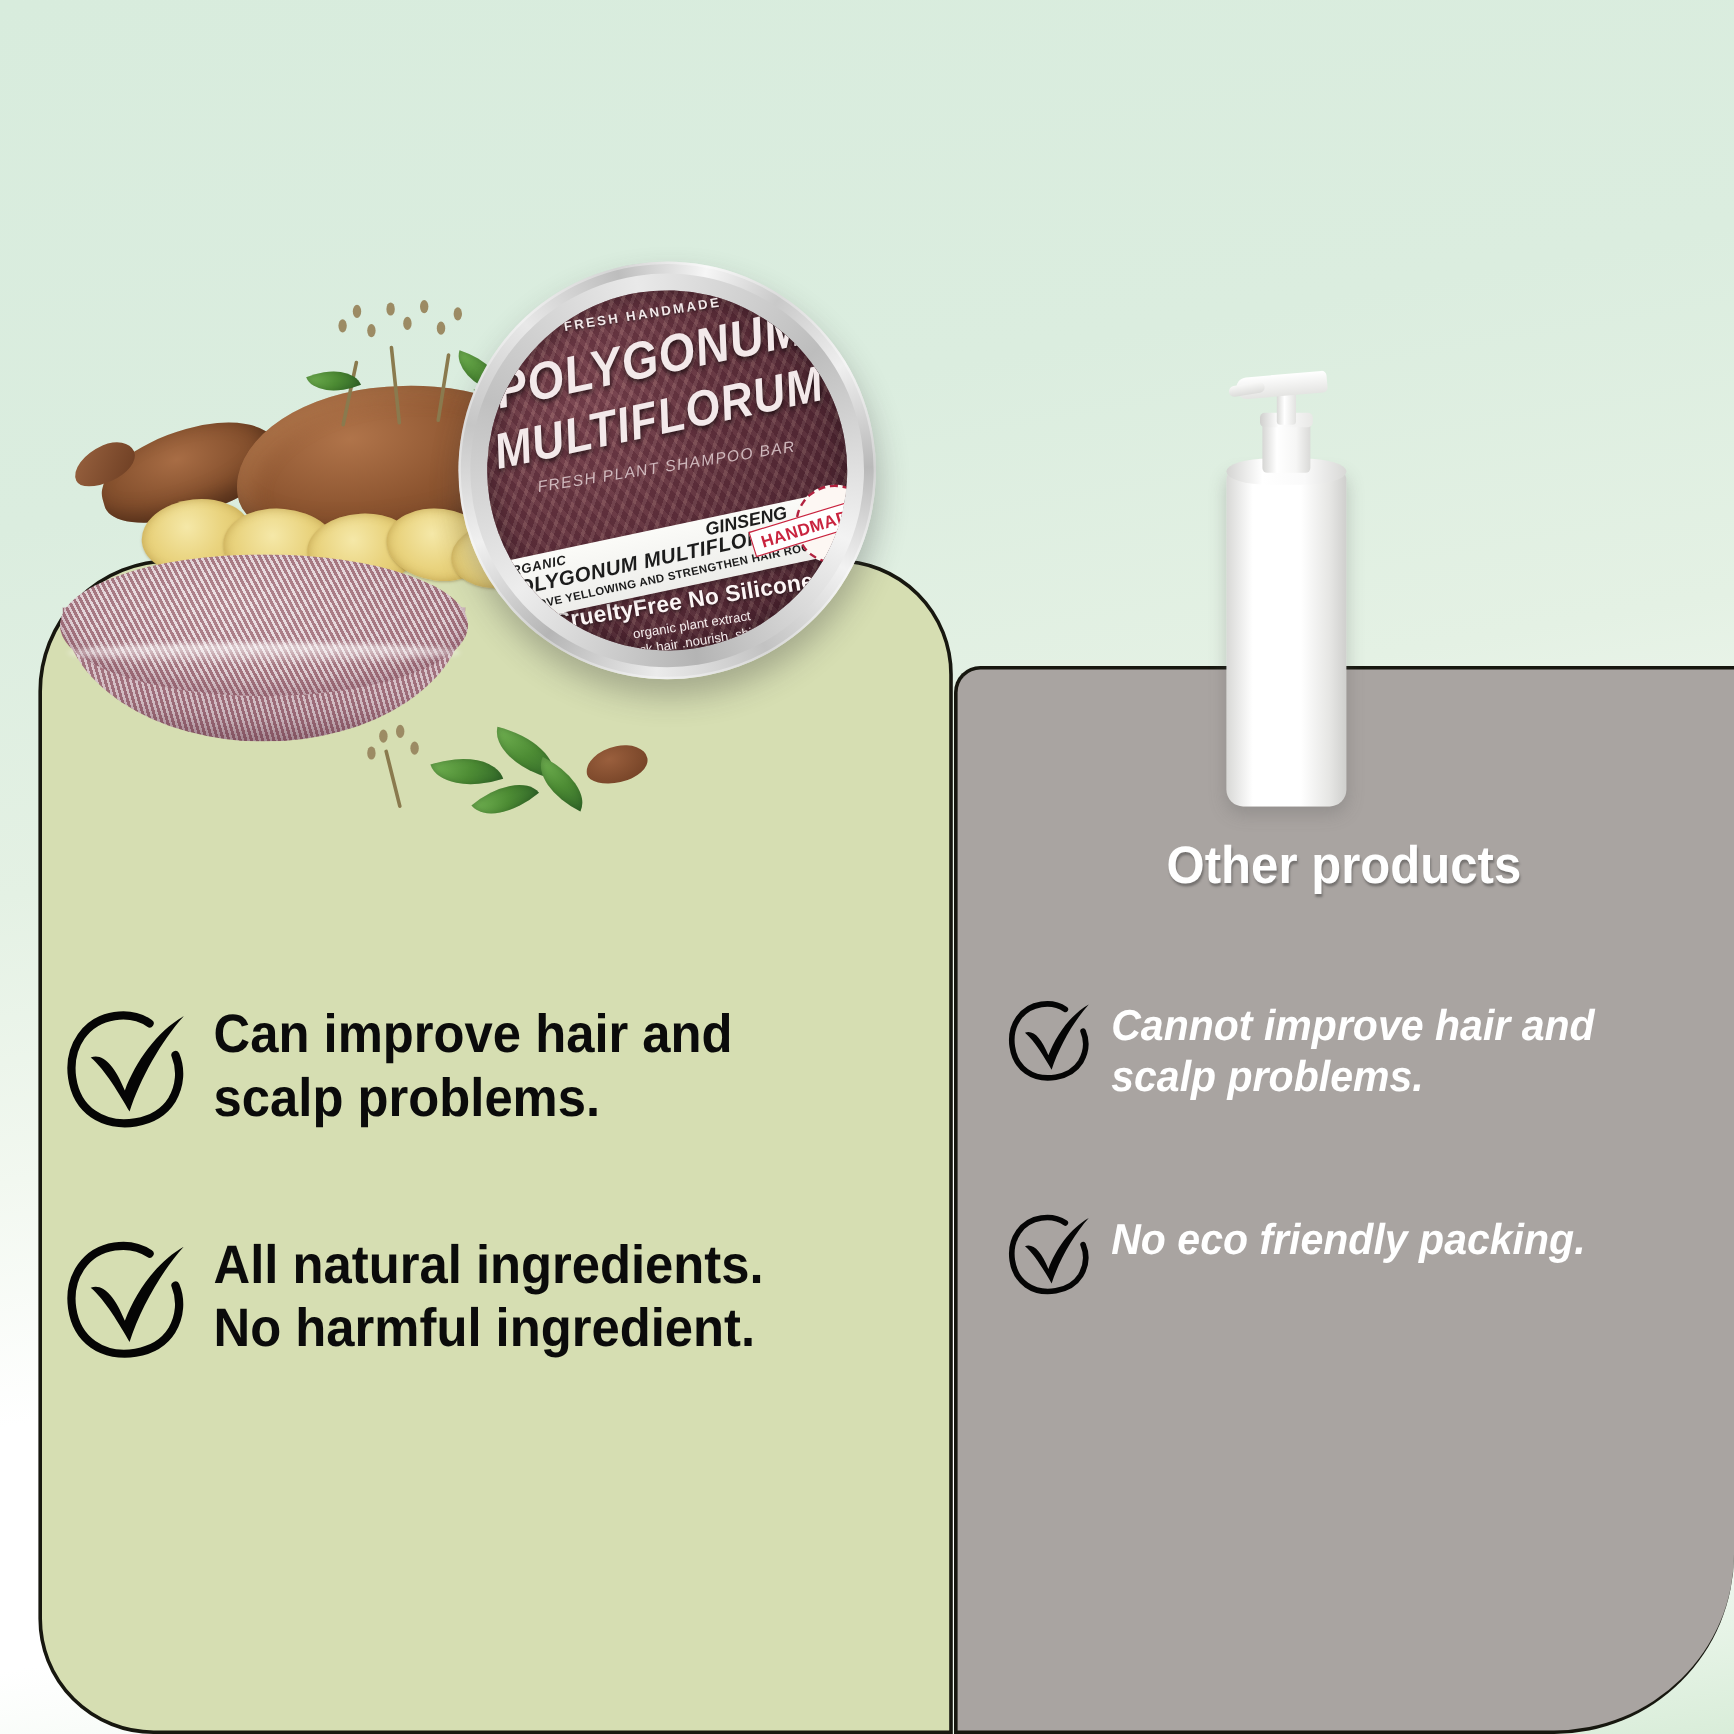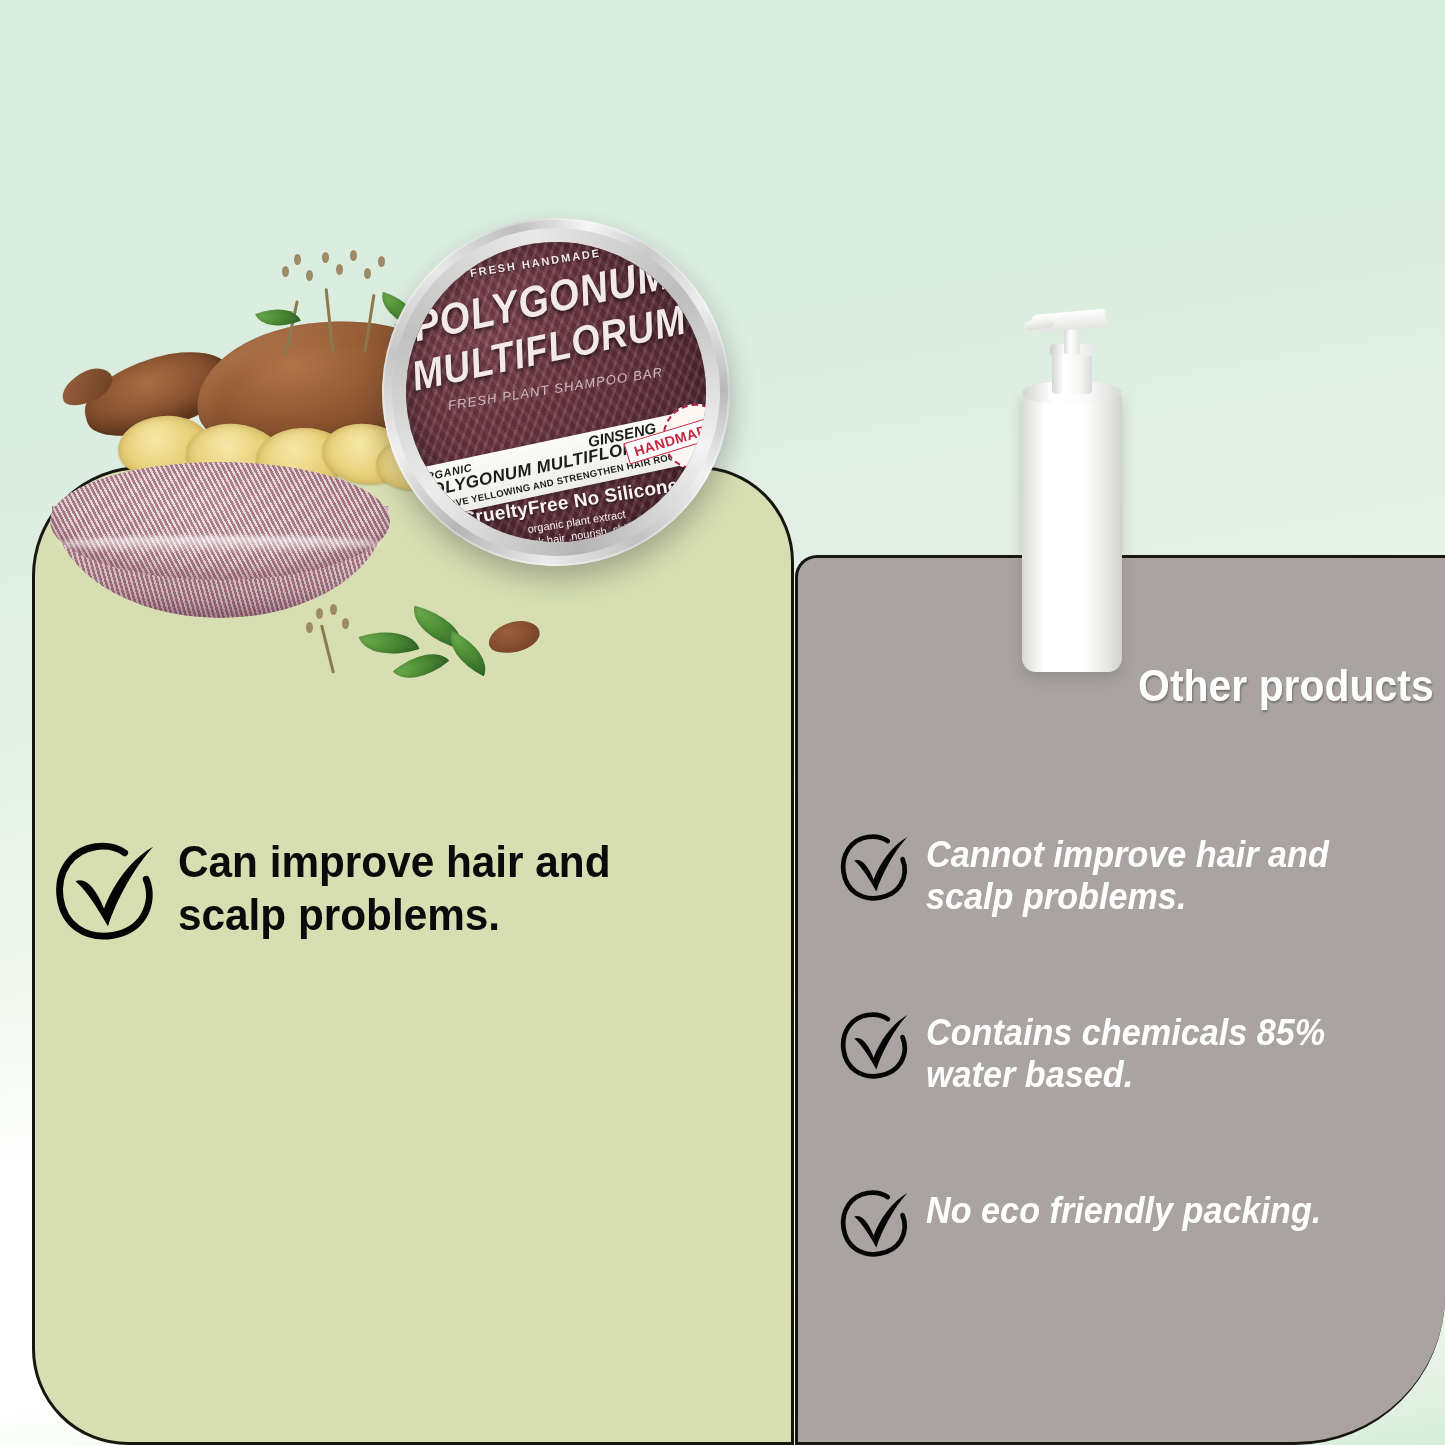--- a/index.html
+++ b/index.html
@@ -75,21 +75,21 @@
     z-index:12;
   }
   .head-ours span{
     display:inline-block;
     font-weight:bold;font-size:63px;line-height:1;
     transform:scaleX(0.9);
     color:#0b0b0b;
     text-shadow:2px 3px 2px rgba(90,100,80,0.55);
   }
   .head-other{
-    position:absolute;left:795px;top:664px;width:650px;text-align:right;
+    position:absolute;left:795px;top:700px;width:650px;text-align:center;
     z-index:12;
   }
   .head-other span{
     display:inline-block;
     font-weight:bold;font-size:44px;line-height:1;
     transform:scaleX(0.93);
     color:#ffffff;
     text-shadow:1px 2px 2px rgba(40,40,40,0.4);
   }
 
@@ -423,51 +423,51 @@
           <path d="M74 13 C58 2, 30 4, 16 24 C2 44, 6 76, 26 90 C46 104, 80 99, 93 78 C100 66, 101 52, 96 40" fill="none" stroke="#050505" stroke-width="7" stroke-linecap="round"></path>
           <path d="M24 42 C34 38, 44 48, 53 70 C62 46, 80 20, 103 7 C84 28, 66 60, 57 88 C49 74, 36 52, 24 42 Z" fill="#050505"></path>
         </svg>
       </div>
       <div class="row-text">
         <div>Can improve hair and</div>
         <div>scalp problems.</div>
       </div>
     </div>
 
-
-
-  </div>
-
-  <div class="list list-other">
-
     <div class="row">
       <div class="check">
         <svg viewBox="0 0 110 106">
           <path d="M74 13 C58 2, 30 4, 16 24 C2 44, 6 76, 26 90 C46 104, 80 99, 93 78 C100 66, 101 52, 96 40" fill="none" stroke="#050505" stroke-width="7" stroke-linecap="round"></path>
           <path d="M24 42 C34 38, 44 48, 53 70 C62 46, 80 20, 103 7 C84 28, 66 60, 57 88 C49 74, 36 52, 24 42 Z" fill="#050505"></path>
         </svg>
       </div>
       <div class="row-text">
-        <div>Cannot improve hair and</div>
-        <div>scalp problems.</div>
+        <div>All natural ingredients.</div>
+        <div>No harmful ingredient.</div>
       </div>
     </div>
+
+
+  </div>
+
+  <div class="list list-other">
 
     <div class="row">
       <div class="check">
         <svg viewBox="0 0 110 106">
           <path d="M74 13 C58 2, 30 4, 16 24 C2 44, 6 76, 26 90 C46 104, 80 99, 93 78 C100 66, 101 52, 96 40" fill="none" stroke="#050505" stroke-width="7" stroke-linecap="round"></path>
           <path d="M24 42 C34 38, 44 48, 53 70 C62 46, 80 20, 103 7 C84 28, 66 60, 57 88 C49 74, 36 52, 24 42 Z" fill="#050505"></path>
         </svg>
       </div>
       <div class="row-text">
-        <div>Contains chemicals 85%</div>
-        <div>water based.</div>
+        <div>Cannot improve hair and</div>
+        <div>scalp problems.</div>
       </div>
     </div>
+
 
     <div class="row">
       <div class="check">
         <svg viewBox="0 0 110 106">
           <path d="M74 13 C58 2, 30 4, 16 24 C2 44, 6 76, 26 90 C46 104, 80 99, 93 78 C100 66, 101 52, 96 40" fill="none" stroke="#050505" stroke-width="7" stroke-linecap="round"></path>
           <path d="M24 42 C34 38, 44 48, 53 70 C62 46, 80 20, 103 7 C84 28, 66 60, 57 88 C49 74, 36 52, 24 42 Z" fill="#050505"></path>
         </svg>
       </div>
       <div class="row-text">
         <div>No eco friendly packing.</div>

